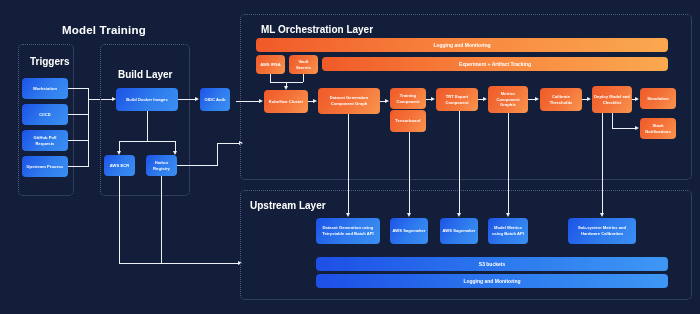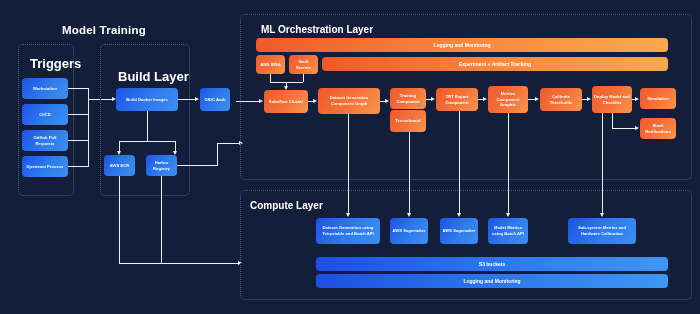--- a/index.html
+++ b/index.html
@@ -21,21 +21,21 @@
 
   .group {
     position: absolute;
     border: 1px dotted #4a5f85;
     border-radius: 5px;
   }
   .group-label {
     position: absolute;
     color: #ffffff;
     font-weight: bold;
-    font-size: 13px;
+    font-size: 10px;
     white-space: nowrap;
   }
   .big-label { font-size: 10px; }
 
   .node {
     position: absolute;
     border-radius: 4px;
     display: flex;
     align-items: center;
     justify-content: center;
@@ -168,21 +168,21 @@
   <div class="arrow ar-right" style="left:587px; top:96.5px;"></div>
 
   <div class="conn h" style="left:632px; top:99px; width:4px;"></div>
   <div class="arrow ar-right" style="left:635px; top:96.5px;"></div>
 
   <div class="conn v" style="left:612px; top:113px; height:15px;"></div>
   <div class="conn h" style="left:612px; top:128px; width:24px;"></div>
   <div class="arrow ar-right" style="left:635px; top:125.5px;"></div>
 
   <div class="group" style="left:240px; top:190px; width:452px; height:110px;"></div>
-  <div class="group-label big-label" style="left:250px; top:200px;">Compute Layer</div>
+  <div class="group-label big-label" style="left:250px; top:200px;">Upstream Layer</div>
 
   <div class="node blue" style="left:316px; top:218px; width:64px; height:26px;">Dataset Generation using Tetrystable and Batch API</div>
   <div class="node blue" style="left:390px; top:218px; width:38px; height:26px;">AWS Sagemaker</div>
   <div class="node blue" style="left:440px; top:218px; width:38px; height:26px;">AWS Sagemaker</div>
   <div class="node blue" style="left:488px; top:218px; width:40px; height:26px;">Model Metrics using Batch API</div>
   <div class="node blue" style="left:568px; top:218px; width:68px; height:26px;">Sub-system Metrics and Hardware Calibration</div>
 
   <div class="conn v" style="left:348px; top:114px; height:99px;"></div>
   <div class="arrow ar-down" style="left:345.5px; top:213px;"></div>
 

